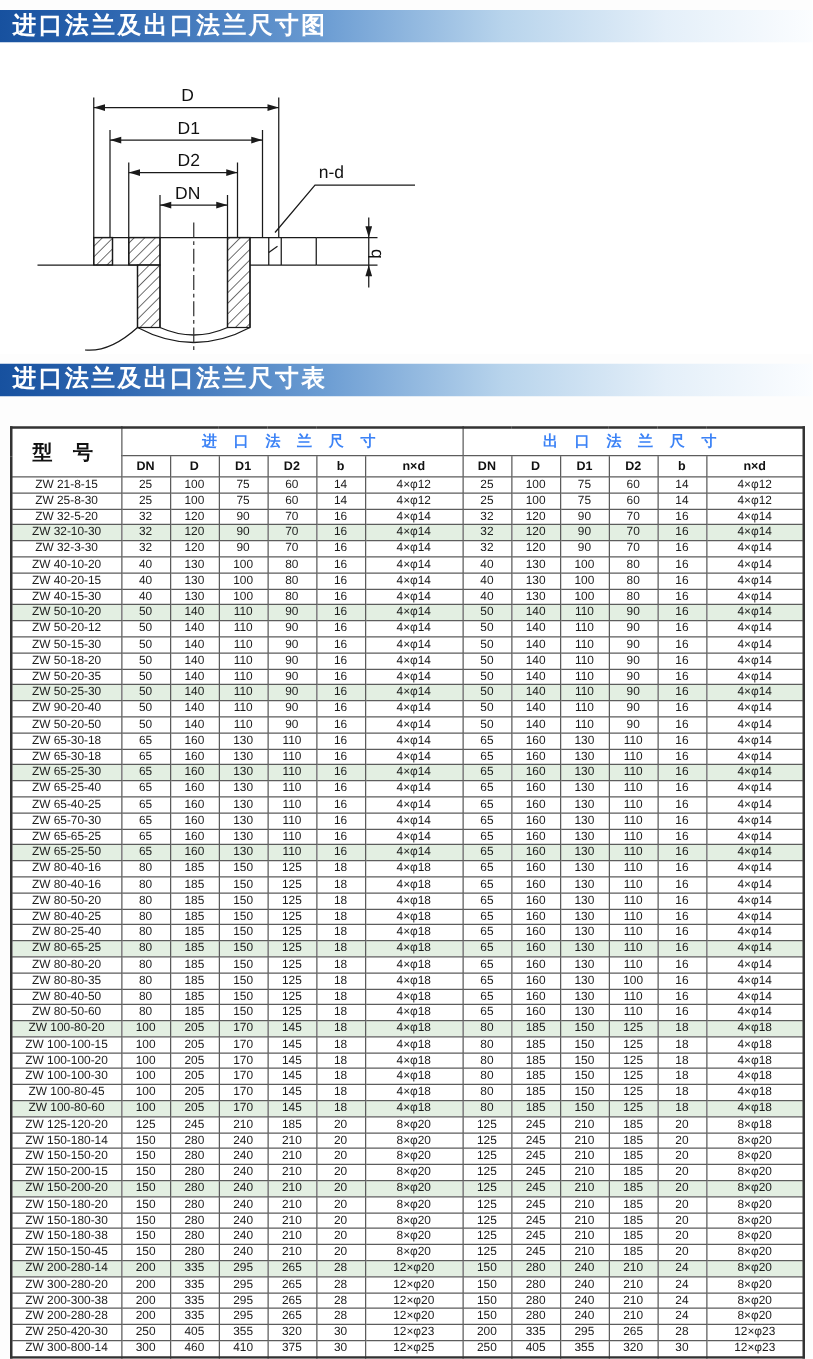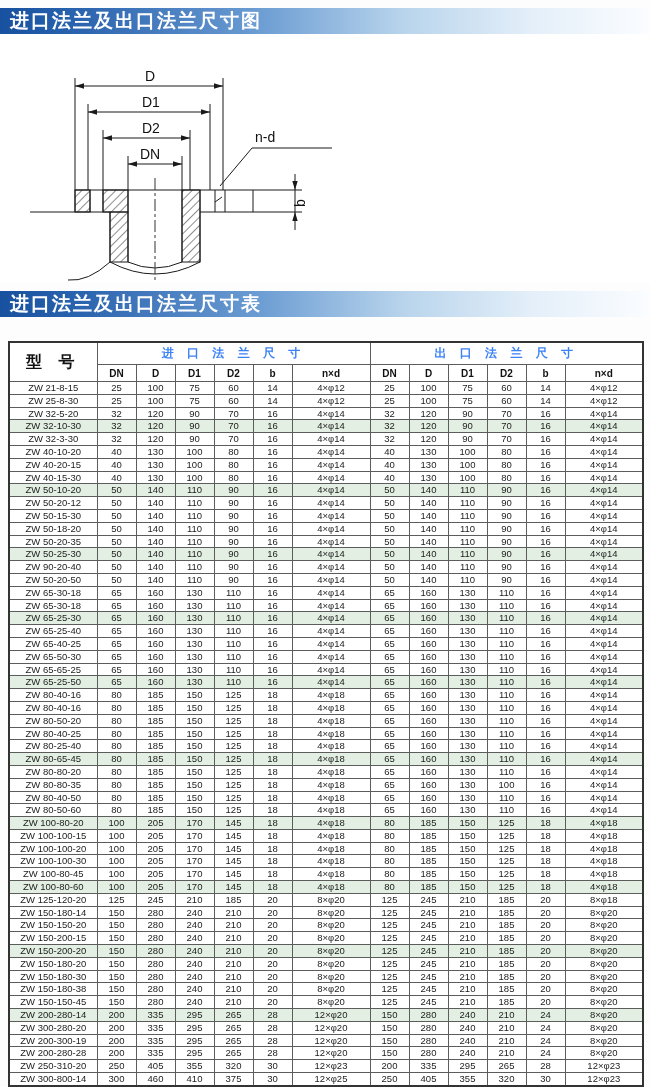--- a/index.html
+++ b/index.html
@@ -463,21 +463,21 @@
           <td>16</td>
           <td>4×φ14</td>
           <td>65</td>
           <td>160</td>
           <td>130</td>
           <td>110</td>
           <td>16</td>
           <td>4×φ14</td>
         </tr>
         <tr>
-          <td>ZW 65-50-30</td>
+          <td>ZW 65-70-30</td>
           <td>65</td>
           <td>160</td>
           <td>130</td>
           <td>110</td>
           <td>16</td>
           <td>4×φ14</td>
           <td>65</td>
           <td>160</td>
           <td>130</td>
           <td>110</td>
@@ -583,21 +583,21 @@
           <td>18</td>
           <td>4×φ18</td>
           <td>65</td>
           <td>160</td>
           <td>130</td>
           <td>110</td>
           <td>16</td>
           <td>4×φ14</td>
         </tr>
         <tr class="hl">
-          <td>ZW 80-65-45</td>
+          <td>ZW 80-65-25</td>
           <td>80</td>
           <td>185</td>
           <td>150</td>
           <td>125</td>
           <td>18</td>
           <td>4×φ18</td>
           <td>65</td>
           <td>160</td>
           <td>130</td>
           <td>110</td>
@@ -913,21 +913,21 @@
           <td>28</td>
           <td>12×φ20</td>
           <td>150</td>
           <td>280</td>
           <td>240</td>
           <td>210</td>
           <td>24</td>
           <td>8×φ20</td>
         </tr>
         <tr>
-          <td>ZW 200-300-19</td>
+          <td>ZW 200-300-38</td>
           <td>200</td>
           <td>335</td>
           <td>295</td>
           <td>265</td>
           <td>28</td>
           <td>12×φ20</td>
           <td>150</td>
           <td>280</td>
           <td>240</td>
           <td>210</td>
@@ -943,21 +943,21 @@
           <td>28</td>
           <td>12×φ20</td>
           <td>150</td>
           <td>280</td>
           <td>240</td>
           <td>210</td>
           <td>24</td>
           <td>8×φ20</td>
         </tr>
         <tr>
-          <td>ZW 250-310-20</td>
+          <td>ZW 250-420-30</td>
           <td>250</td>
           <td>405</td>
           <td>355</td>
           <td>320</td>
           <td>30</td>
           <td>12×φ23</td>
           <td>200</td>
           <td>335</td>
           <td>295</td>
           <td>265</td>

